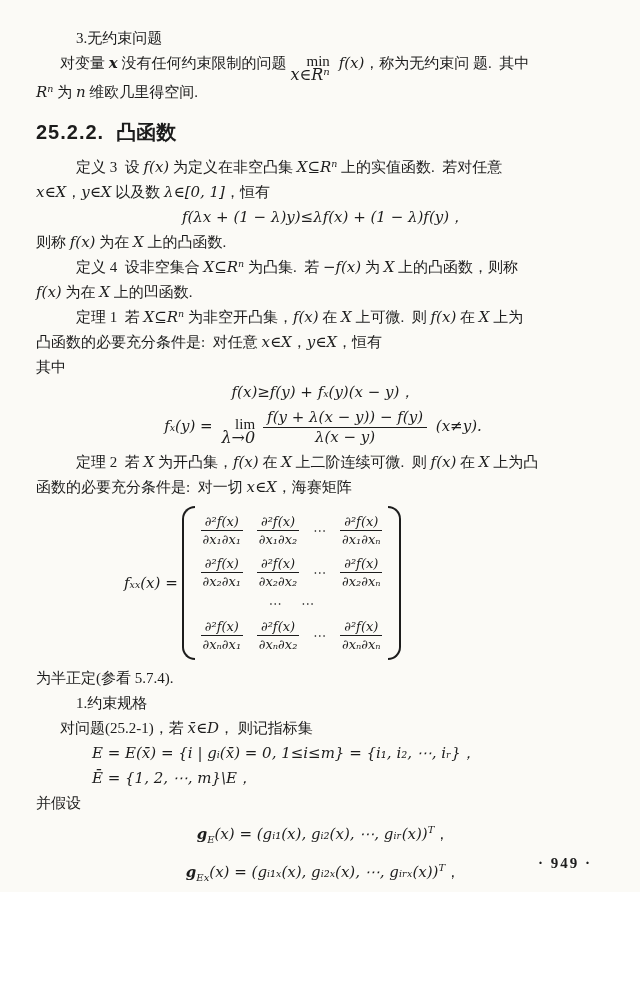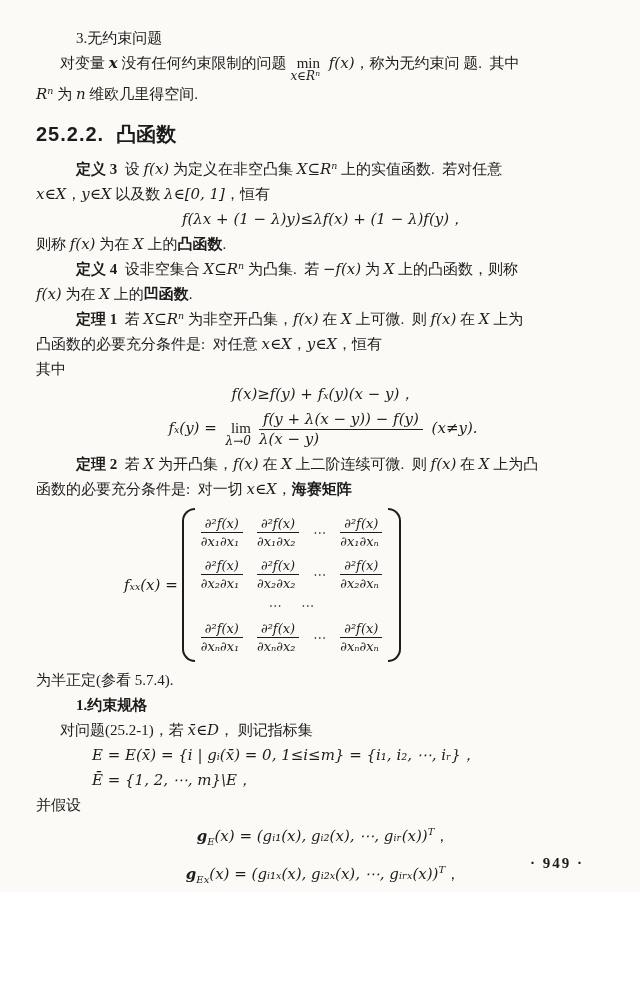--- a/index.html
+++ b/index.html
@@ -5,43 +5,43 @@
   html,body{margin:0;padding:0}
   .page{position:relative;width:640px;height:892px;background:#fbfaf6;color:#1c1c1c;
         font-family:"Liberation Serif","DejaVu Serif",serif;font-size:15px;overflow:hidden;
         box-sizing:border-box;padding:26px 30px 18px 36px}
   .ln{margin:0;line-height:25px;white-space:nowrap}
   .ind{padding-left:40px}
   .ind1{padding-left:24px}
   .indE{padding-left:56px}
   .ctr{text-align:center;padding-left:0}
   .m{font-style:italic;font-family:"DejaVu Serif",serif}
-  .b{font-weight:bold}
+  .b{font-weight:normal}
   .bm{font-weight:bold;font-style:italic;font-family:"DejaVu Serif",serif}
   h2.sec{font-family:"Liberation Sans","DejaVu Sans",sans-serif;font-size:20px;font-weight:bold;
          margin:12px 0 8px 0;line-height:30px;white-space:nowrap}
   h2.sec .n{margin-right:12px;letter-spacing:1px}
   .stack{display:inline-block;vertical-align:-12px;text-align:right;line-height:14px;margin:0 4px}
   .stack .top{display:block;font-size:15px;line-height:15px}
-  .stack .lo{display:block;font-size:12px;line-height:11px}
-  .frac{display:inline-block;vertical-align:middle;text-align:left;margin:0 4px;line-height:17px}
+  .stack .lo{display:block;font-size:16px;line-height:11px}
+  .frac{display:inline-block;vertical-align:middle;text-align:center;margin:0 4px;line-height:17px}
   .frac .nu{display:block;border-bottom:1.5px solid #1c1c1c;padding:0 4px 1px}
   .frac .de{display:block;padding-top:1px}
   .fm{line-height:normal;margin:4px 0}
   .mtx{display:flex;align-items:center;margin:6px 0 6px 88px}
   .mtx .lhs{margin-right:4px;font-size:15px}
   .paren{align-self:stretch;width:11px;border:2.5px solid #1c1c1c}
   .pl{border-right:none;border-radius:18px 0 0 18px}
   .pr{border-left:none;border-radius:0 18px 18px 0}
   .grid{display:grid;grid-template-columns:auto auto auto auto;column-gap:14px;row-gap:9px;
         align-items:center;justify-items:center;font-size:13px;padding:8px 6px}
   .grid .frac{line-height:15px;margin:0}
   .grid .dotsrow{grid-column:1/5;line-height:12px}
   .gline{line-height:28px}
-  .pgnum{position:absolute;right:56px;bottom:20px;font-weight:bold;letter-spacing:2px;font-size:15px}
+  .pgnum{position:absolute;right:48px;bottom:20px;font-weight:bold;letter-spacing:2px;font-size:15px}
   sub{font-size:10px}
   sup{font-size:10px}
 </style>
 </head>
 <body>
 
 <div class="page">
 
   <p class="ln ind">3.无约束问题</p>
 

